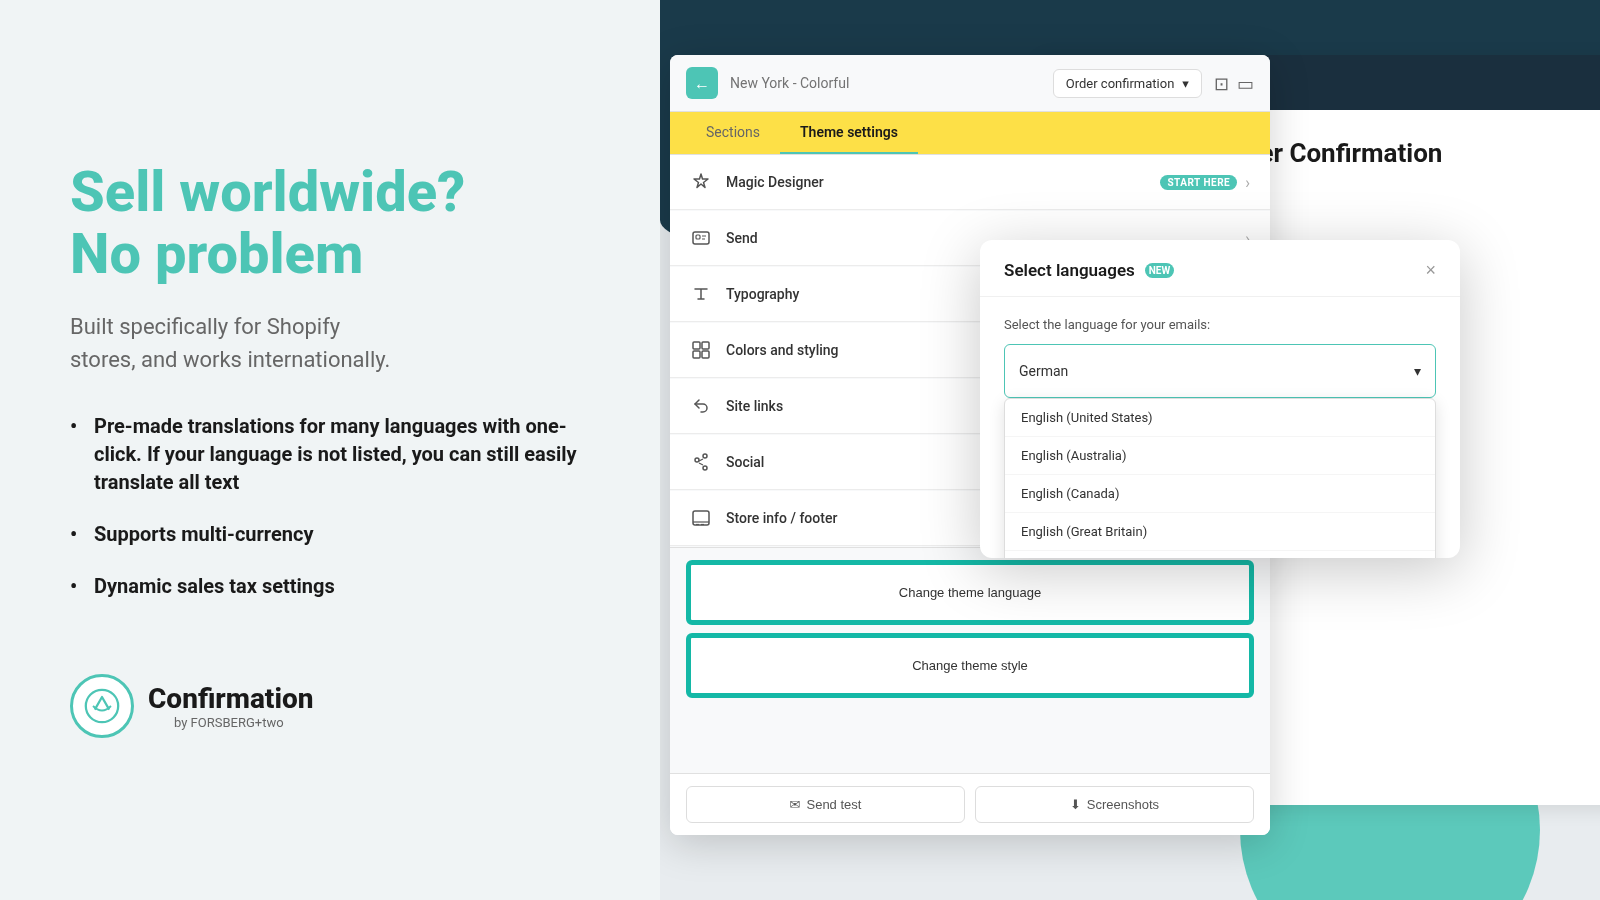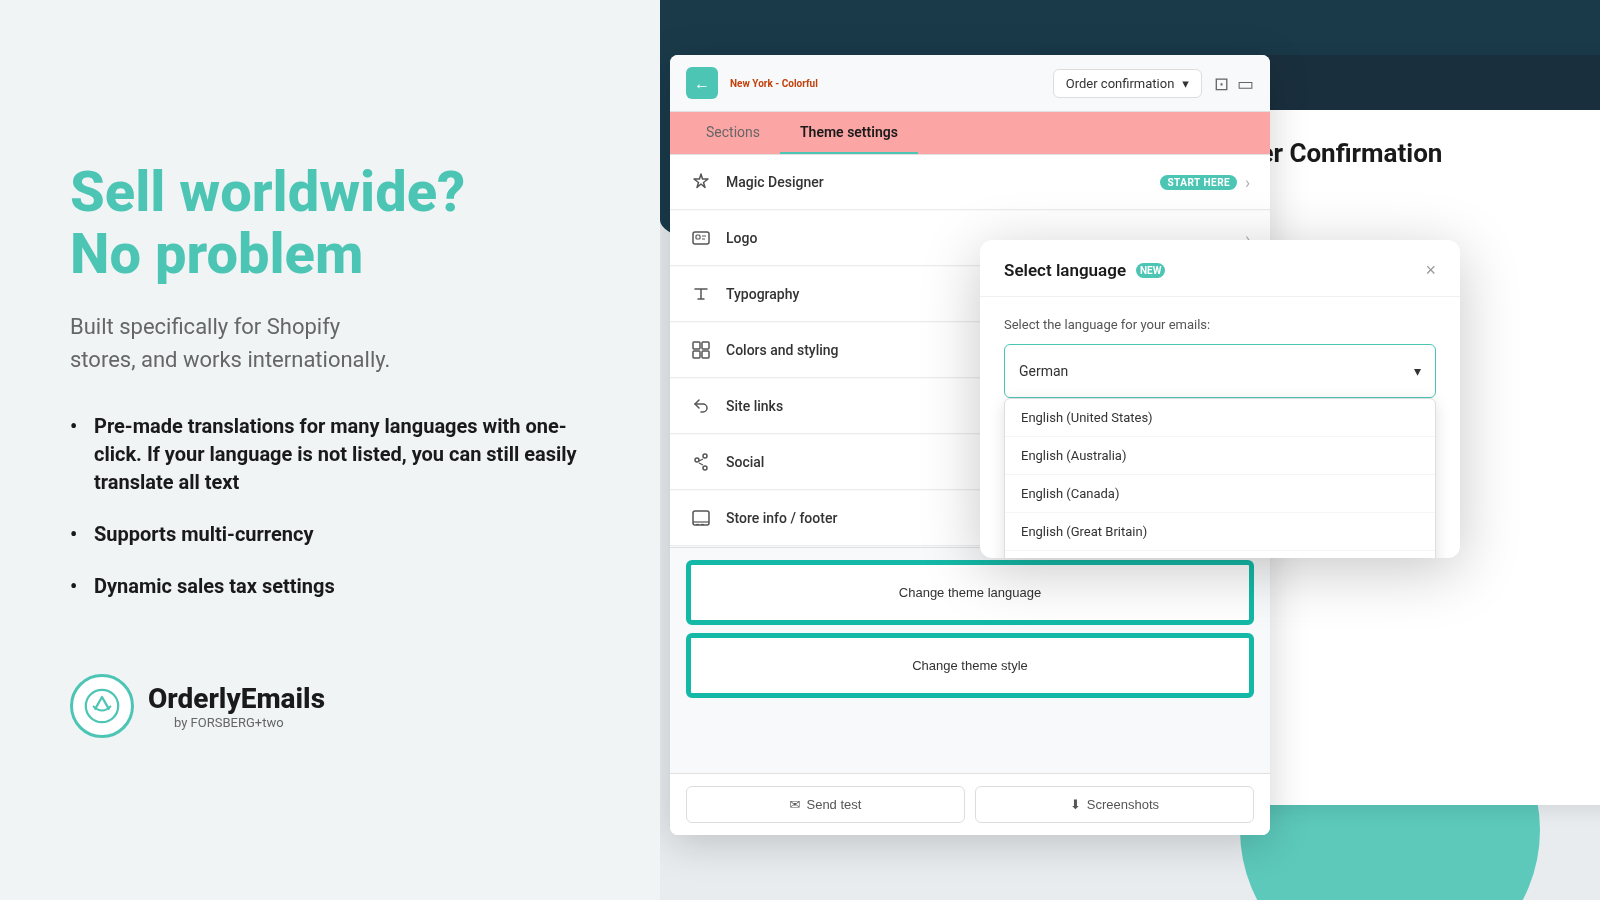--- a/index.html
+++ b/index.html
@@ -153,23 +153,23 @@
       background: #4dc5b5;
       border-radius: 6px;
       display: flex;
       align-items: center;
       justify-content: center;
       cursor: pointer;
       flex-shrink: 0;
     }
 
     .store-name {
-      font-size: 10px;
-      font-weight: 700;
-      color: #c2410c;
+      font-size: 14px;
+      font-weight: 400;
+      color: #737373;
       flex: 1;
     }
 
     .email-type-selector {
       display: flex;
       align-items: center;
       gap: 8px;
       background: white;
       border: 1px solid #ddd;
       border-radius: 6px;
@@ -186,21 +186,21 @@
     }
 
     .device-icon {
       color: #666;
       font-size: 18px;
       cursor: pointer;
     }
 
     .app-tabs {
       display: flex;
-      background: #fca5a5;
+      background: #fde047;
       border-bottom: 1px solid #e0e0e0;
       padding: 0 16px;
     }
 
     .tab {
       padding: 12px 20px;
       font-size: 14px;
       color: #666;
       cursor: pointer;
       border-bottom: 2px solid transparent;
@@ -526,21 +526,21 @@
 
   <div class="brand-logo">
     <div class="logo-icon">
       <svg viewBox="0 0 40 40" fill="none" xmlns="http://www.w3.org/2000/svg">
         <circle cx="20" cy="20" r="18" stroke="#4dc5b5" stroke-width="2.5" fill="none"></circle>
         <path d="M12 24 L20 10 L28 24" stroke="#4dc5b5" stroke-width="2.5" stroke-linejoin="round" fill="none"></path>
         <path d="M10 20 Q20 30 30 20" stroke="#4dc5b5" stroke-width="2" fill="none"></path>
       </svg>
     </div>
     <div class="brand-text">
-      <span class="brand-name">OrderlyEmails</span>
+      <span class="brand-name">Confirmation</span>
       <span class="brand-sub">by FORSBERG+two</span>
     </div>
   </div>
 </div>
 
 <div class="right-panel">
   <div class="teal-arc"></div>
   <div class="teal-circle"></div>
 
   <div class="email-preview">
@@ -605,21 +605,21 @@
 
       <div class="sidebar-item">
         <div class="sidebar-icon">
           <svg width="20" height="20" viewBox="0 0 20 20" fill="none">
               <rect x="2" y="4" width="16" height="12" rx="2" stroke="#555" stroke-width="1.5"></rect>
               <rect x="5" y="7" width="4" height="4" rx="1" stroke="#555" stroke-width="1.2"></rect>
               <line x1="11" y1="8" x2="15" y2="8" stroke="#555" stroke-width="1.2"></line>
               <line x1="11" y1="11" x2="14" y2="11" stroke="#555" stroke-width="1.2"></line>
             </svg>
         </div>
-        <span class="sidebar-label">Logo</span>
+        <span class="sidebar-label">Send</span>
         <span class="sidebar-chevron">›</span>
       </div>
 
       <div class="sidebar-item">
         <div class="sidebar-icon">
           <svg width="20" height="20" viewBox="0 0 20 20" fill="none">
               <path d="M4 5h12M10 5v10M7 15h6" stroke="#555" stroke-width="1.5" stroke-linecap="round"></path>
             </svg>
         </div>
         <span class="sidebar-label">Typography</span>
@@ -688,21 +688,21 @@
       <button class="bottom-btn">
         <span>⬇</span>
         <span>Screenshots</span>
       </button>
     </div>
   </div>
 
   <div class="language-dialog">
     <div class="dialog-header">
       <div class="dialog-title">
-        <span>Select language</span>
+        <span>Select languages</span>
         <span class="new-badge">NEW</span>
       </div>
       <button class="dialog-close">×</button>
     </div>
 
     <div class="dialog-body">
       <p class="dialog-subtitle">Select the language for your emails:</p>
 
       <div class="language-select-wrapper">
         <div class="language-select-display">

